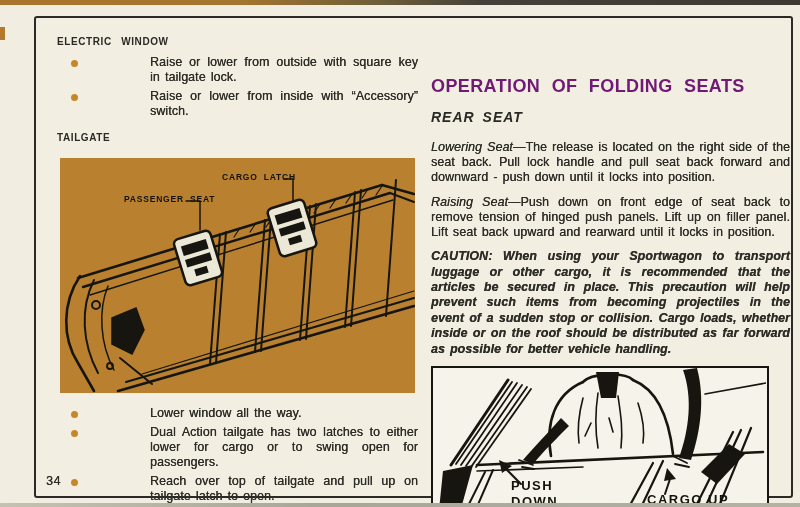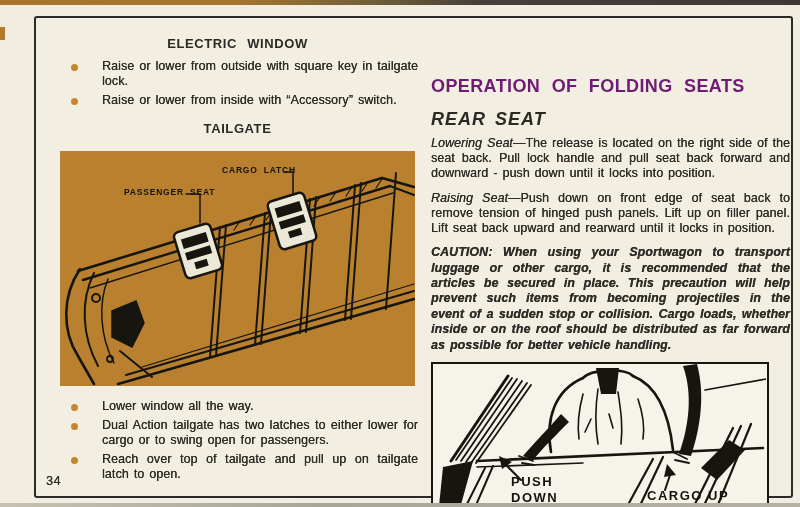--- a/index.html
+++ b/index.html
@@ -23,27 +23,27 @@
   }
   .frame {
     position:absolute; left:34px; top:16px; width:759px; height:482px;
     border:2.5px solid #2c2a26; border-radius:3px;
     background:#f2efe2;
   }
   .col-left  { position:absolute; left:21px; top:18px; width:361px; }
   .col-right { position:absolute; left:395px; top:16px; width:359px; }
 
   .h-black {
-    font-size:13px; font-weight:bold; letter-spacing:.6px; word-spacing:6px;
-    color:#2b2925; margin-bottom:8px;text-align:center;
+    font-size:10px; font-weight:bold; letter-spacing:.6px; word-spacing:6px;
+    color:#2b2925; margin-bottom:8px;
   }
   .h-tailgate { margin-top:13px; margin-bottom:15px; }
 
   ul.bullets { list-style:none; }
-  ul.bullets li { display:flex; margin-bottom:4px; }
+  ul.bullets li { display:flex; margin-bottom:4px;gap:48px; }
   .dot {
     flex:0 0 auto; width:7px; height:7px; border-radius:50%;
     background:#c6872b; margin:5px 0 0 14px;
   }
   .btext {
     flex:1; margin-left:24px; font-size:12.4px; line-height:15px;
     text-align:justify; letter-spacing:.1px; word-spacing:1.5px;
     text-shadow:.25px 0 0 currentColor;
   }
 
@@ -63,22 +63,22 @@
   .page-number {
     position:absolute; left:10px; bottom:8px; font-size:12.5px;
     letter-spacing:.5px; text-shadow:.25px 0 0 currentColor;margin-top:8px;
   }
 
   .h-orange {
     font-size:18px; font-weight:bold; color:#701a75;
     letter-spacing:.4px; word-spacing:6px; margin-bottom:12px;margin-top:42px;
   }
   .subhead {
-    font-size:18px; font-weight:bold; font-style:italic; letter-spacing:1px;
-    word-spacing:3px; margin-bottom:6px; color:#2b2925;
+    font-size:14px; font-weight:bold; font-style:italic; letter-spacing:1px;
+    word-spacing:3px; margin-bottom:15px; color:#2b2925;
   }
   .para {
     font-size:12.4px; line-height:15.2px; text-align:justify;
     letter-spacing:.1px; word-spacing:1.4px; margin-bottom:9px;
     text-shadow:.25px 0 0 currentColor;
   }
   .para .lead { font-style:italic; }
   .para.caution { font-weight:bold; font-style:italic; line-height:15.4px; }
 
   .seat-box {

